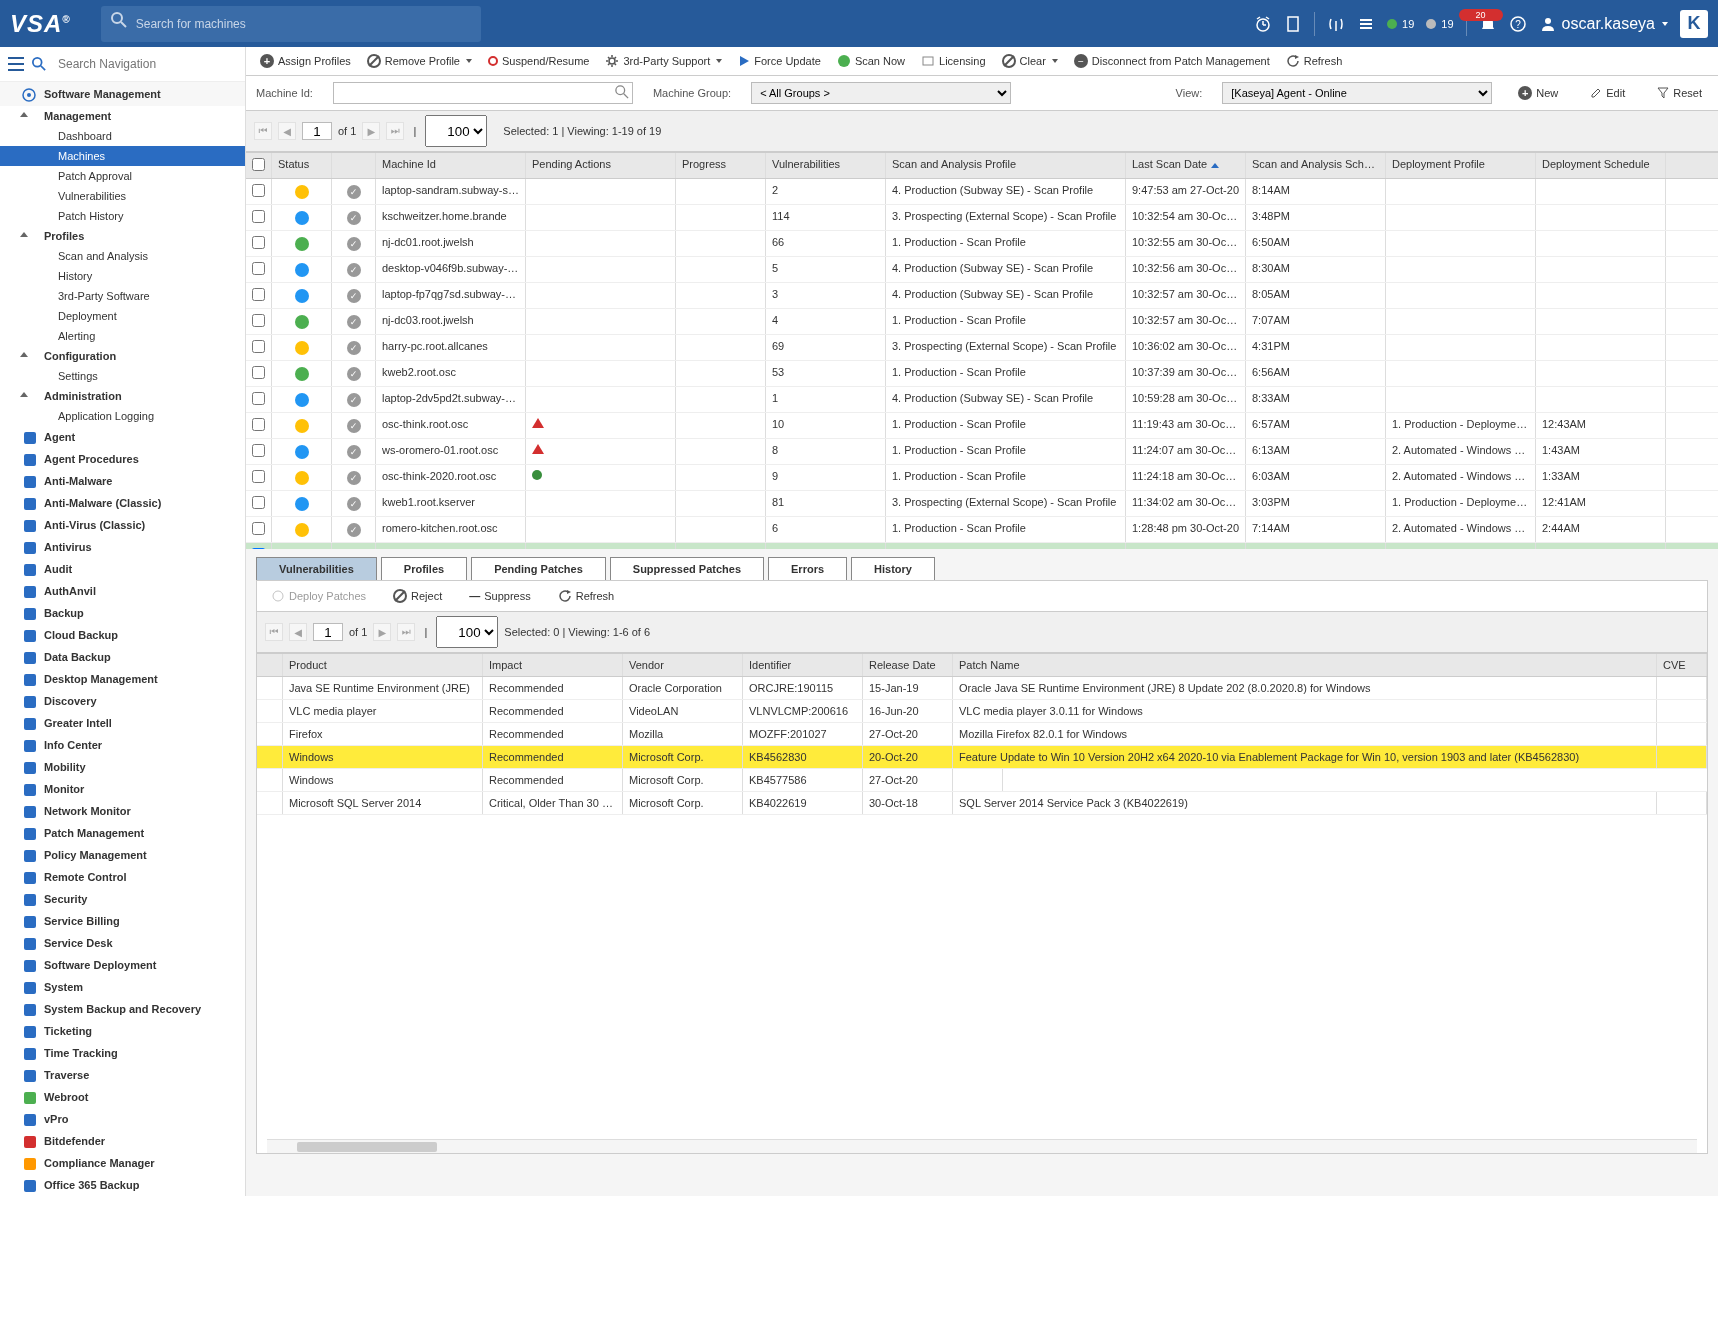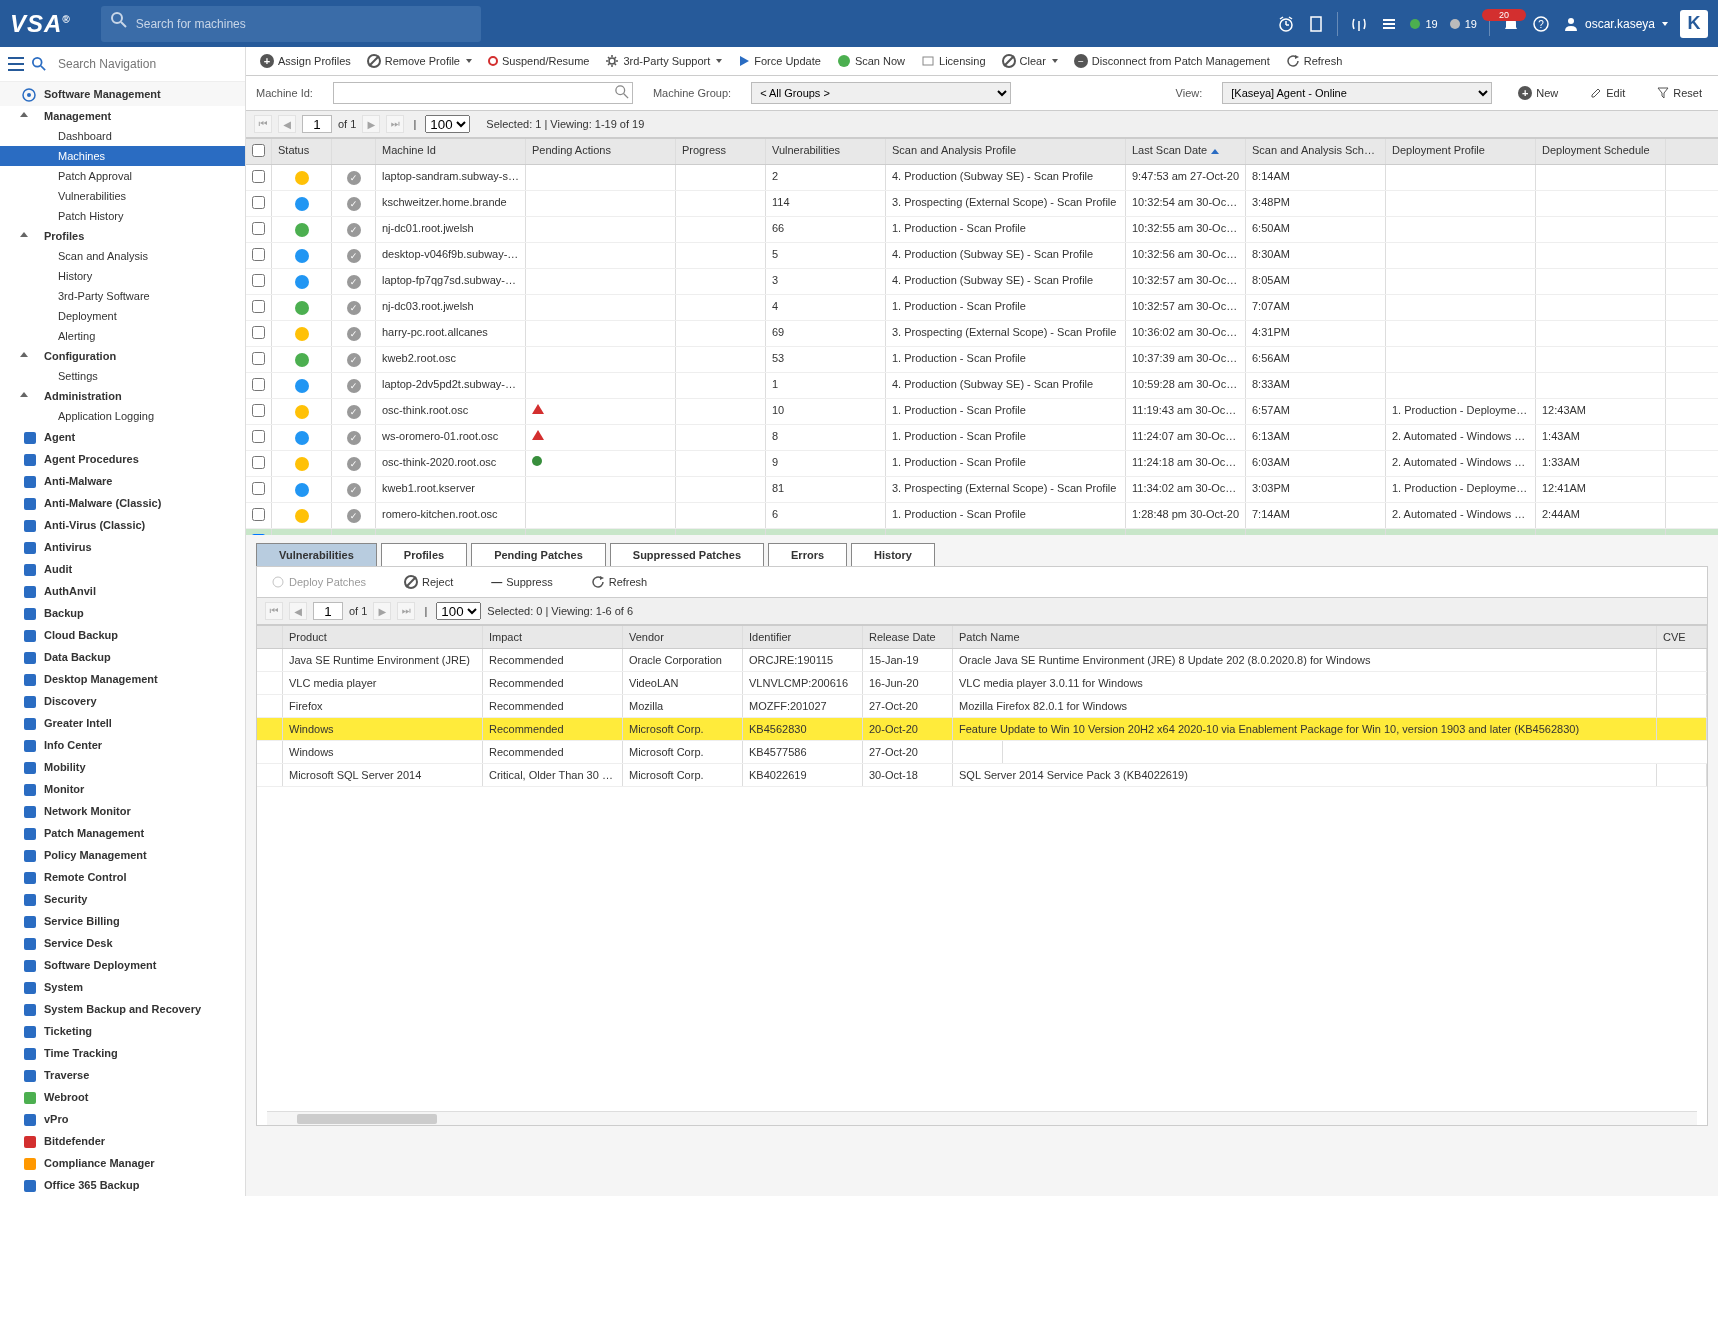--- a/index.html
+++ b/index.html
@@ -13,21 +13,21 @@
 .search-machines .si { position: absolute; left: 10px; top: 6px; width: 16px; height: 16px; }
 .topbar-right { margin-left: auto; display: flex; align-items: center; gap: 12px; }
 .topbar-right > div { display: flex; align-items: center; gap: 5px; }
 .tb-icon { width: 18px; height: 18px; display: inline-flex; align-items: center; justify-content: center; }
 .status-dot { width: 10px; height: 10px; border-radius: 50%; }
 .sd-green { background: #4caf50; }
 .sd-gray { background: #bbb; }
 .tb-sep { width: 1px; height: 24px; background: rgba(255,255,255,0.3); }
 .notif-badge { position: relative; }
 .notif-badge .badge { position: absolute; top: -6px; right: -6px; background: #d32f2f; color: #fff; font-size: 9px; padding: 1px 17px; border-radius: 6px; min-width: 14px; text-align: center; }
-.user-block { display: flex; align-items: center; gap: 6px; font-size: 12px; text-align: center; }
+.user-block { display: flex; align-items: center; gap: 6px; font-size: 16px; text-align: center; }
 .klogo { width: 28px; height: 28px; background: #fff; color: #265a9a; display: flex; align-items: center; justify-content: center; font-weight: bold; font-size: 18px; border-radius: 3px; }
 
 .main-wrap { display: flex; }
 .sidebar { width: 246px; background: #fff; border-right: 1px solid #ddd; }
 .side-search-row { display: flex; align-items: center; padding: 6px 8px; gap: 8px; border-bottom: 1px solid #eee; }
 .side-search-row input { flex: 1; border: none; padding: 4px; color: #999; font-size: 12px; }
 .hamburger { width: 16px; height: 14px; display: flex; flex-direction: column; justify-content: space-between; }
 .hamburger span { height: 2px; background: #265a9a; }
 .nav-section { font-weight: bold; padding: 6px 10px 6px 44px; background: #f7f7f7; color: #333; cursor: pointer; position: relative; }
 .nav-section .nav-icon { position: absolute; left: 22px; top: 6px; width: 14px; height: 14px; }
@@ -48,21 +48,21 @@
 .dropdown-caret { display: inline-block; width: 0; height: 0; border-left: 3px solid transparent; border-right: 3px solid transparent; border-top: 4px solid #555; margin-left: 2px; }
 .filter-row { background: #fff; border-bottom: 1px solid #ccc; padding: 6px 10px; display: flex; align-items: center; gap: 20px; }
 .filter-row label { font-size: 11px; color: #555; }
 .filter-row input[type=text], .filter-row select { height: 22px; border: 1px solid #bbb; padding: 0 4px; font-size: 11px; }
 .mid { width: 300px; position: relative; }
 .mid .mglass { position: absolute; right: 4px; top: 3px; }
 .pager-row { background: #f0f0f0; border-bottom: 1px solid #ccc; padding: 4px 8px; display: flex; align-items: center; gap: 6px; font-size: 11px; }
 .pager-btn { width: 18px; height: 18px; border: 1px solid #ccc; background: #fff; display: flex; align-items: center; justify-content: center; cursor: pointer; font-size: 10px; }
 .pager-btn.disabled { opacity: 0.4; }
 .page-input { width: 30px; height: 18px; border: 1px solid #bbb; text-align: center; }
-.page-size { height: 18px; }
+.page-size { height: 32px; padding-left: 17px; }
 .grid { background: #fff; }
 .grid-head { display: flex; background: #e8e8e8; border-top: 1px solid #ccc; border-bottom: 1px solid #ccc; }
 .col { padding: 5px 6px; border-right: 1px solid #ddd; font-size: 11px; color: #333; overflow: hidden; white-space: nowrap; text-overflow: ellipsis; }
 .col.head { font-weight: normal; background: #e8e8e8; }
 .c-cb { width: 26px; flex: 0 0 26px; }
 .c-st { width: 60px; flex: 0 0 60px; }
 .c-pending { width: 44px; flex: 0 0 44px; }
 .c-mid { width: 150px; flex: 0 0 150px; }
 .c-pa { width: 150px; flex: 0 0 150px; }
 .c-prog { width: 90px; flex: 0 0 90px; }
@@ -81,21 +81,21 @@
 .st-yellow { background: #ffc107; }
 .st-green { background: #4caf50; }
 .check-circle { width: 14px; height: 14px; border-radius: 50%; background: #999; color: #fff; display: flex; align-items: center; justify-content: center; font-size: 9px; }
 .warn-tri { width: 0; height: 0; border-left: 6px solid transparent; border-right: 6px solid transparent; border-bottom: 10px solid #d32f2f; display: inline-block; }
 .green-dot-sm { width: 10px; height: 10px; border-radius: 50%; background: #388e3c; display: inline-block; }
 
 .tab-row { background: #f5f5f5; padding: 8px 10px 0; display: flex; }
 .tab { border: 1px solid #888; background: #fff; padding: 5px 22px; font-weight: bold; font-size: 11px; cursor: pointer; border-bottom: none; }
 .tab.active { background: #b8ccdf; }
 .tab + .tab { margin-left: 4px; }
-.detail-tb { background: #fff; border: 1px solid #ccc; padding: 5px 8px; display: flex; align-items: center; gap: 26px; margin: 0 10px; }
+.detail-tb { background: #fff; border: 1px solid #ccc; padding: 5px 8px; display: flex; align-items: center; gap: 15px; margin: 0 10px; }
 .detail-body { background: #fff; border: 1px solid #ccc; border-top: none; margin: 0 10px 10px; }
 .vuln-grid .grid-head, .vuln-grid .grid-row { display: flex; }
 .v-prod { flex: 0 0 200px; }
 .v-imp { flex: 0 0 140px; }
 .v-vend { flex: 0 0 120px; }
 .v-ident { flex: 0 0 120px; }
 .v-rel { flex: 0 0 90px; }
 .v-pname { flex: 1; }
 .v-cve { flex: 0 0 50px; }
 .vuln-grid .grid-row.highlight { background: #ffeb3b; }

